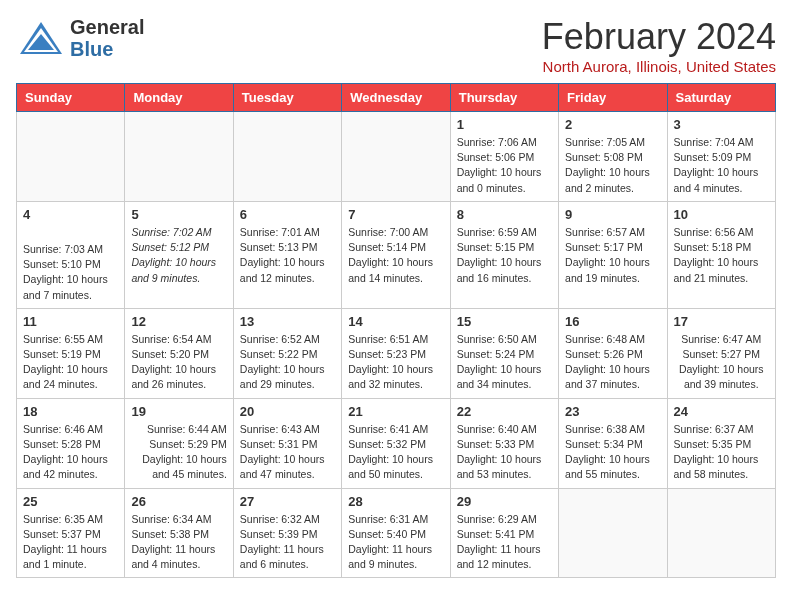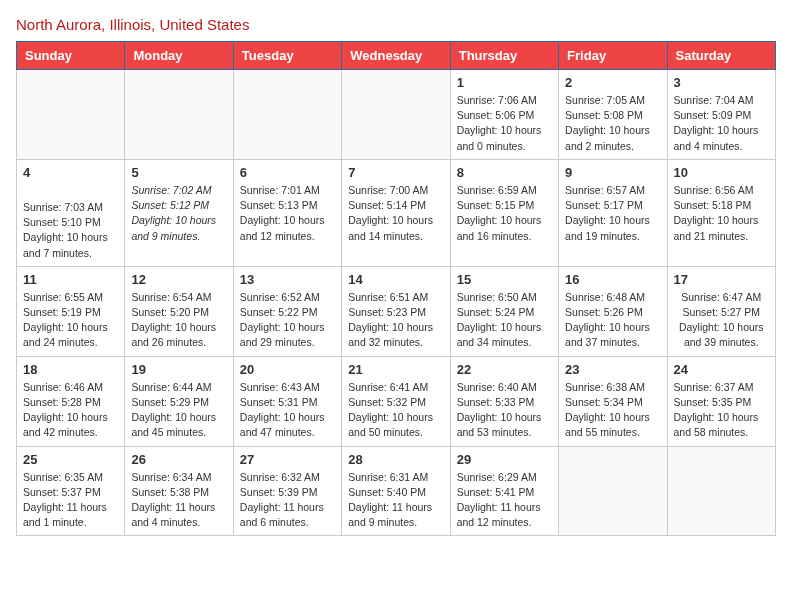--- a/index.html
+++ b/index.html
@@ -79,21 +79,33 @@
       flex-direction: column;
       line-height: 1.1;
     }
     .logo-name .gen { font-size: 20px; font-weight: bold; color: #333; }
     .logo-name .blu { font-size: 20px; font-weight: bold; color: #2e6da4; }
   </style>
 </head>
 <body>
 
 <div class="header">
+  <div class="logo-wrapper">
+    <svg class="logo-svg" viewBox="0 0 50 40">
+      <polygon points="25,4 46,36 4,36" fill="#3a7fc1"></polygon>
+      <polygon points="25,10 42,34 8,34" fill="#fff"></polygon>
+      <polygon points="25,16 38,32 12,32" fill="#3a7fc1"></polygon>
+    </svg>
+    <div class="logo-name">
+      <span class="gen">General</span>
+      <span class="blu">Blue</span>
+    </div>
+  </div>
   <div class="title-block">
+    <div class="month-title">February 2024</div>
     <div class="location">North Aurora, Illinois, United States</div>
   </div>
 </div>
 
 <table class="calendar">
   <thead>
     <tr>
     <th>Sunday</th>
         <th>Monday</th>
         <th>Tuesday</th>
@@ -236,21 +248,21 @@
       <tr>
         <td>
           <span class="day-num">18</span>
           <div class="day-info" style="white-space: pre-line;">Sunrise: 6:46 AM
 Sunset: 5:28 PM
 Daylight: 10 hours
 and 42 minutes.</div>
         </td>
         <td>
           <span class="day-num">19</span>
-          <div class="day-info" style="white-space: pre-line;">Sunrise: 6:44 AM
+          <div class="day-info" style="white-space: pre-line; text-align: right;">Sunrise: 6:44 AM
 Sunset: 5:29 PM
 Daylight: 10 hours
 and 45 minutes.</div>
         </td>
         <td>
           <span class="day-num">20</span>
           <div class="day-info" style="white-space: pre-line;">Sunrise: 6:43 AM
 Sunset: 5:31 PM
 Daylight: 10 hours
 and 47 minutes.</div>

